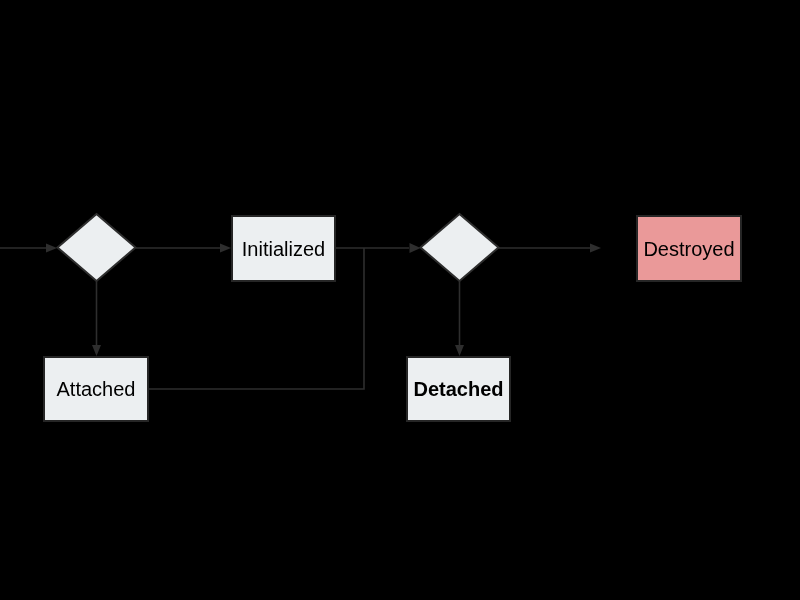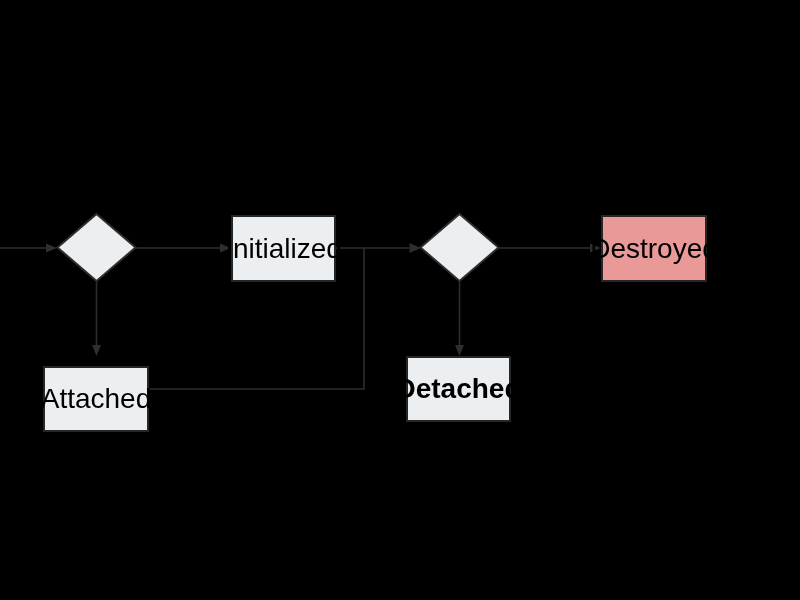--- a/index.html
+++ b/index.html
@@ -38,21 +38,21 @@
     stroke-width: 2;
   }
   .node {
     position: absolute;
     box-sizing: border-box;
     background: #eceff1;
     border: 2px solid #262626;
     display: flex;
     align-items: center;
     justify-content: center;
-    font-size: 28px;
+    font-size: 20px;
     color: #000000;
     text-align: center;
   }
   .node--destroyed {
     background: #ea9999;
   }
   .node__label {
     white-space: nowrap;
     line-height: 1;
   }
@@ -85,25 +85,25 @@
     <polygon class="arrowhead" points="459.5,356 455,345 464,345"></polygon>
 
     <polygon class="diamond" points="96.5,214 135.5,247.5 96.5,281 57.5,247.5" fill="#eceff1"></polygon>
     <polygon class="diamond" points="459.5,214 498.5,247.5 459.5,281 420.5,247.5" fill="#eceff1"></polygon>
   </svg>
 
   <div class="node" style="left:231px; top:215px; width:105px; height:67px;">
     <span class="node__label">Initialized</span>
   </div>
 
-  <div class="node node--destroyed" style="left:601px; top:215px; width:106px; height:67px;">
+  <div class="node node--destroyed" style="left:636px; top:215px; width:106px; height:67px;">
     <span class="node__label">Destroyed</span>
   </div>
 
-  <div class="node" style="left:43px; top:356px; width:106px; height:66px;margin-top:10px;">
+  <div class="node" style="left:43px; top:356px; width:106px; height:66px;">
     <span class="node__label">Attached</span>
   </div>
 
   <div class="node" style="left:406px; top:356px; width:105px; height:66px;font-weight:bold;">
     <span class="node__label">Detached</span>
   </div>
 
 </div>
 
 </body></html>

